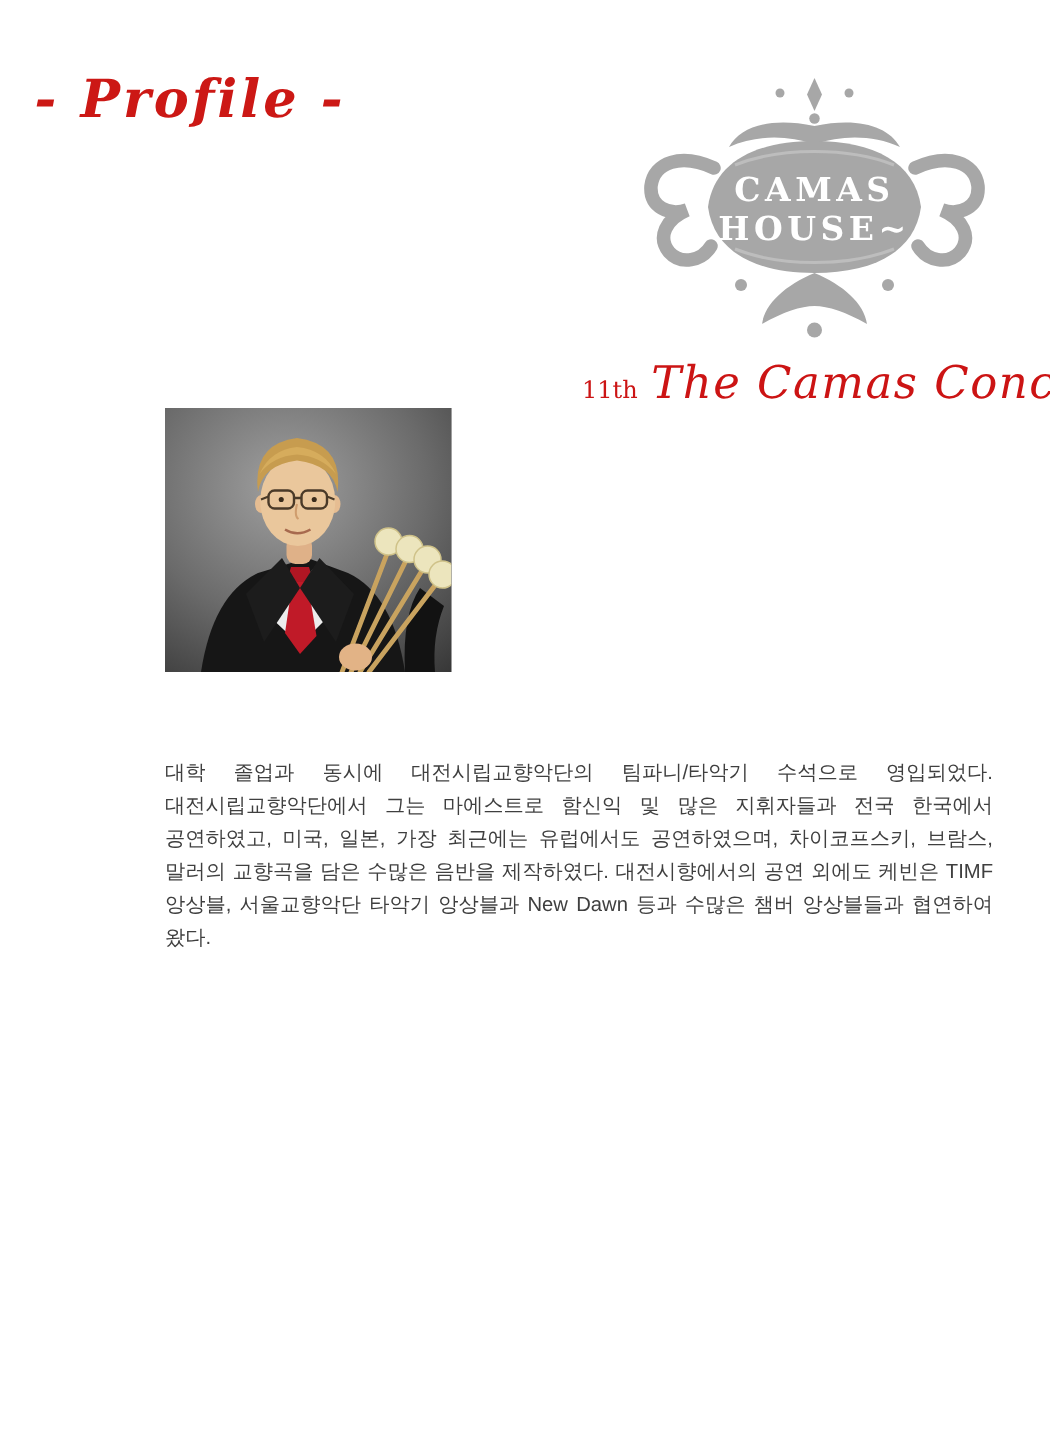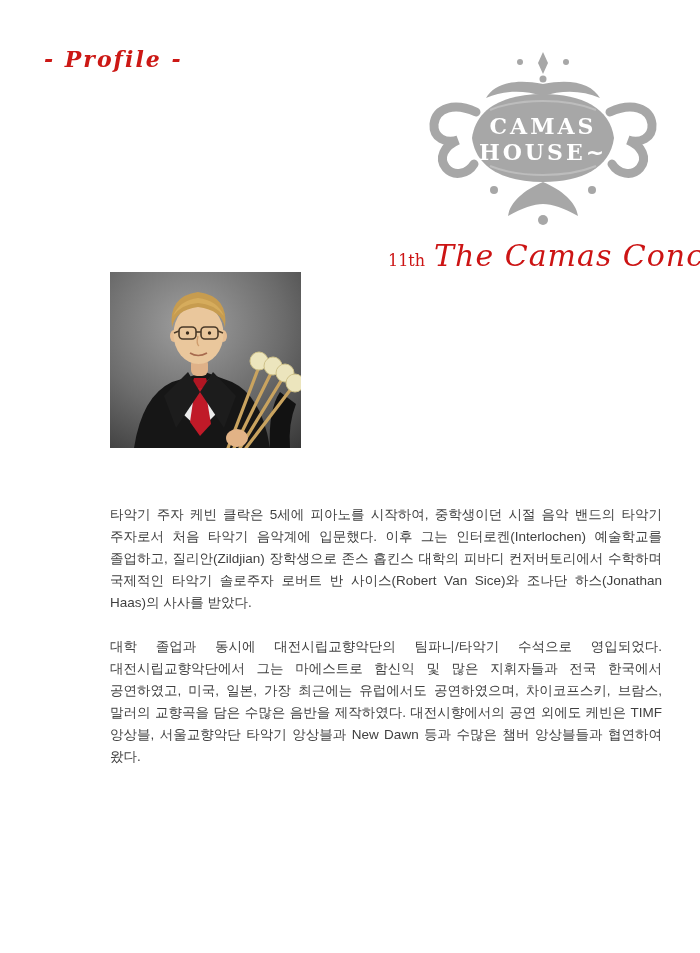--- a/index.html
+++ b/index.html
@@ -4,23 +4,23 @@
 <style>
   * { margin:0; padding:0; box-sizing:border-box; }
   html,body { background:#e9e9e9; }
   body { font-family:"Liberation Sans", sans-serif; }
   .page {
     position:relative; width:700px; height:953px; margin:0 auto;
     background:#ffffff; overflow:hidden;
   }
   
   .profile-title {
-    position:absolute; left:44px; top:46px;
+    position:absolute; left:23px; top:46px;
     font-family:"DejaVu Serif", serif; font-style:italic; font-weight:bold;
-    font-size:22px; color:#cc1815; letter-spacing:2px;
+    font-size:35px; color:#cc1815; letter-spacing:2px;
   }
   
   .logo { position:absolute; left:424px; top:50px; width:238px; height:180px; }
   .logo svg { width:100%; height:100%; display:block; }
   .logo text {
     font-family:"DejaVu Serif", serif; font-weight:bold; letter-spacing:3px;
   }
   
   .concert-heading {
     position:absolute; left:388px; top:238px; width:280px;
@@ -153,17 +153,16 @@
         <circle cx="149" cy="89" r="9"></circle>
         <circle cx="163" cy="94" r="9"></circle>
         <circle cx="175" cy="101" r="9"></circle>
         <circle cx="185" cy="111" r="9"></circle>
       </g>
     </svg>
   </div>
 
 
   <div class="bio">
-    <p>타악기 주자 케빈 클락은 5세에 피아노를 시작하여, 중학생이던 시절 음악 밴드의 타악기 주자로서 처음 타악기 음악계에 입문했다.  이후 그는 인터로켄(Interlochen) 예술학교를 졸업하고, 질리안(Zildjian) 장학생으로 존스 홉킨스 대학의 피바디 컨저버토리에서 수학하며 국제적인 타악기 솔로주자 로버트 반 사이스(Robert Van Sice)와 조나단 하스(Jonathan Haas)의 사사를 받았다.</p>
     <p>대학 졸업과 동시에 대전시립교향악단의 팀파니/타악기 수석으로 영입되었다. 대전시립교향악단에서 그는 마에스트로 함신익 및 많은 지휘자들과 전국 한국에서 공연하였고, 미국, 일본, 가장 최근에는 유럽에서도 공연하였으며, 차이코프스키, 브람스, 말러의 교향곡을 담은 수많은 음반을 제작하였다.  대전시향에서의 공연 외에도 케빈은 TIMF 앙상블, 서울교향악단 타악기 앙상블과 New Dawn 등과 수많은 챔버 앙상블들과 협연하여 왔다.</p>
   </div>
 
 </div>
 
 </body></html>

